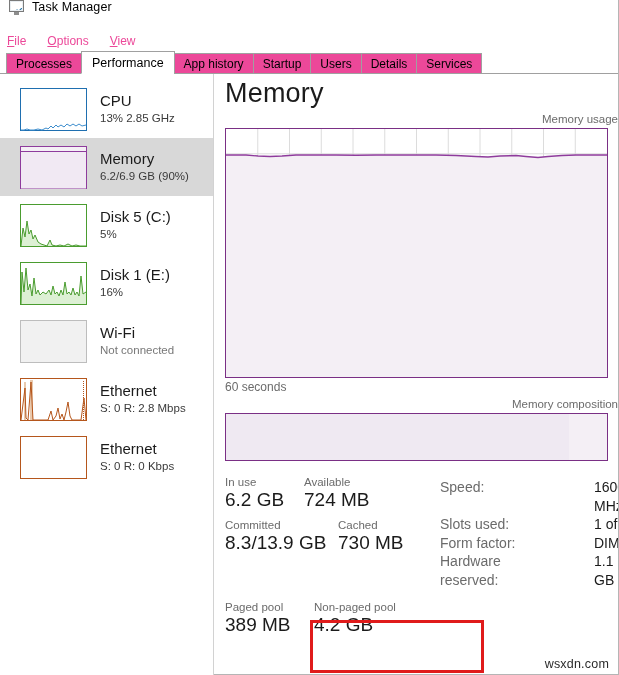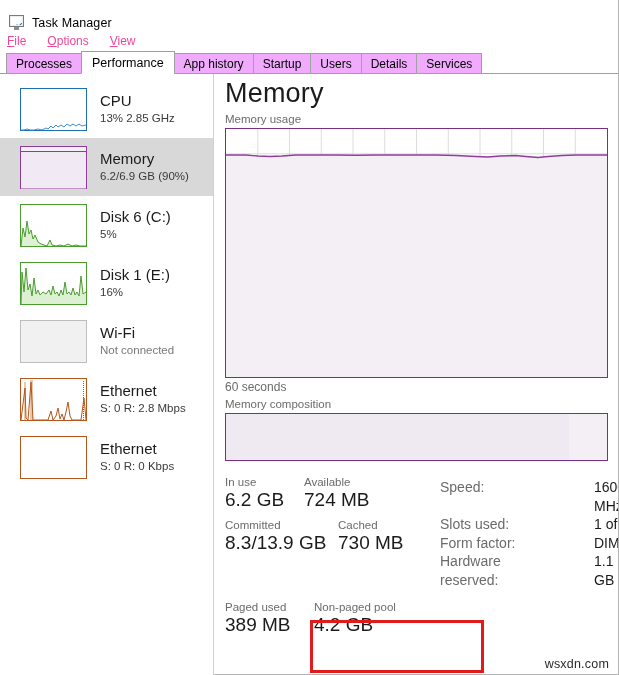--- a/index.html
+++ b/index.html
@@ -15,21 +15,21 @@
     position: relative;
     width: 619px; height: 675px;
     background: #ffffff;
     border: 1px solid #b5b5b5;
     border-top: none; border-left: none;
   }
 
   
   .titlebar {
     height: 30px;
-    display: flex; align-items: flex-end;
+    display: flex; align-items: flex-start;
     padding-left: 8px;
     background: #ffffff;
   }
   .tm-icon { width: 17px; height: 15px; position: relative; margin-right: 7px; flex: 0 0 auto; }
   .tm-icon .mon {
     position: absolute; left: 1px; top: 0px;
     width: 15px; height: 12px;
     border: 1px solid #7a7a7a;
     background: #e9eef2;
   }
@@ -69,21 +69,21 @@
   .tabstrip::after {
     content: ""; position: absolute; left: 0; right: 0; bottom: 0;
     height: 1px; background: #a0a0a0;
   }
   .tab {
     position: relative; z-index: 2;
     height: 21px;
     padding: 0 9px;
     display: flex; align-items: center;
     font-size: 12px; color: #000;
-    background: #f0abfc;
+    background: #ec4899;
     border: 1px solid #a0a0a0;
     border-bottom: 1px solid #a0a0a0;
     margin-right: -1px;
     cursor: default;
     white-space: nowrap;
   }
   .tab.active {
     background: #ffffff;
     border-bottom: 1px solid #ffffff;
     height: 23px;
@@ -132,20 +132,21 @@
   }
   .main-title {
     font-size: 27px; color: #1b1b1b;
     font-weight: 400;
     margin: 4px 0 2px 0;
     letter-spacing: .2px;
   }
   .graph-label {
     font-size: 11.5px; color: #6b6b6b;
     margin: 4px 0 3px 0;
+    text-align: right;
   }
   .usage-graph {
     width: 383px; height: 250px;
     border: 1px solid #7a2f85;
     position: relative; background: #ffffff;
     overflow: hidden;
   }
   .usage-graph svg { display: block; }
   .axis-label {
     font-size: 12px; color: #6b6b6b;
@@ -262,21 +263,21 @@
 
       <div class="side-item">
         <div class="thumb">
           <svg viewBox="0 0 67 43" preserveAspectRatio="none">
             <rect x="0.5" y="0.5" width="66" height="42" fill="#ffffff" stroke="#4a9c2f" stroke-width="1"></rect>
             <polygon fill="#ddf0d4" stroke="none" points="1,42 3,24 5,33 7,17 9,30 11,26 13,35 15,31 18,38 21,40 24,41 27,42 30,36 32,41 36,42 40,41 44,42 48,40 52,42 56,41 60,42 66,42 66,42 1,42"></polygon>
             <polyline fill="none" stroke="#4a9c2f" stroke-width="1" points="1,42 3,24 5,33 7,17 9,30 11,26 13,35 15,31 18,38 21,40 24,41 27,42 30,36 32,41 36,42 40,41 44,42 48,40 52,42 56,41 60,42 66,42"></polyline>
           </svg>
         </div>
         <div class="side-texts">
-          <div class="side-title">Disk 6 (C:)</div>
+          <div class="side-title">Disk 5 (C:)</div>
           <div class="side-sub">5%</div>
         </div>
       </div>
 
       <div class="side-item">
         <div class="thumb">
           <svg viewBox="0 0 67 43" preserveAspectRatio="none">
             <rect x="0.5" y="0.5" width="66" height="42" fill="#ffffff" stroke="#4a9c2f" stroke-width="1"></rect>
             <polygon fill="#ddf0d4" stroke="none" points="1,42 2,10 4,30 6,6 8,28 10,22 12,34 14,16 16,32 18,28 20,33 23,30 26,32 29,28 31,33 33,24 35,32 37,30 39,34 41,28 43,33 45,20 47,32 49,30 51,33 53,26 55,33 57,30 59,34 61,14 63,32 66,30 66,42 1,42"></polygon>
             <polyline fill="none" stroke="#4a9c2f" stroke-width="1" points="1,42 2,10 4,30 6,6 8,28 10,22 12,34 14,16 16,32 18,28 20,33 23,30 26,32 29,28 31,33 33,24 35,32 37,30 39,34 41,28 43,33 45,20 47,32 49,30 51,33 53,26 55,33 57,30 59,34 61,14 63,32 66,30"></polyline>
@@ -419,21 +420,21 @@
           </div>
           <div class="info-line">
             <div class="info-key">Hardware reserved:</div>
             <div class="info-val">1.1 GB</div>
           </div>
         </div>
       </div>
 
       <div class="pools">
         <div class="stat-cell" style="width:79px">
-          <div class="stat-label">Paged used</div>
+          <div class="stat-label">Paged pool</div>
           <div class="stat-value">389 MB</div>
         </div>
         <div class="stat-cell" style="padding-left:10px">
           <div class="stat-label">Non-paged pool</div>
           <div class="stat-value">4.2 GB</div>
         </div>
       </div>
 
     </div>
   </div>

